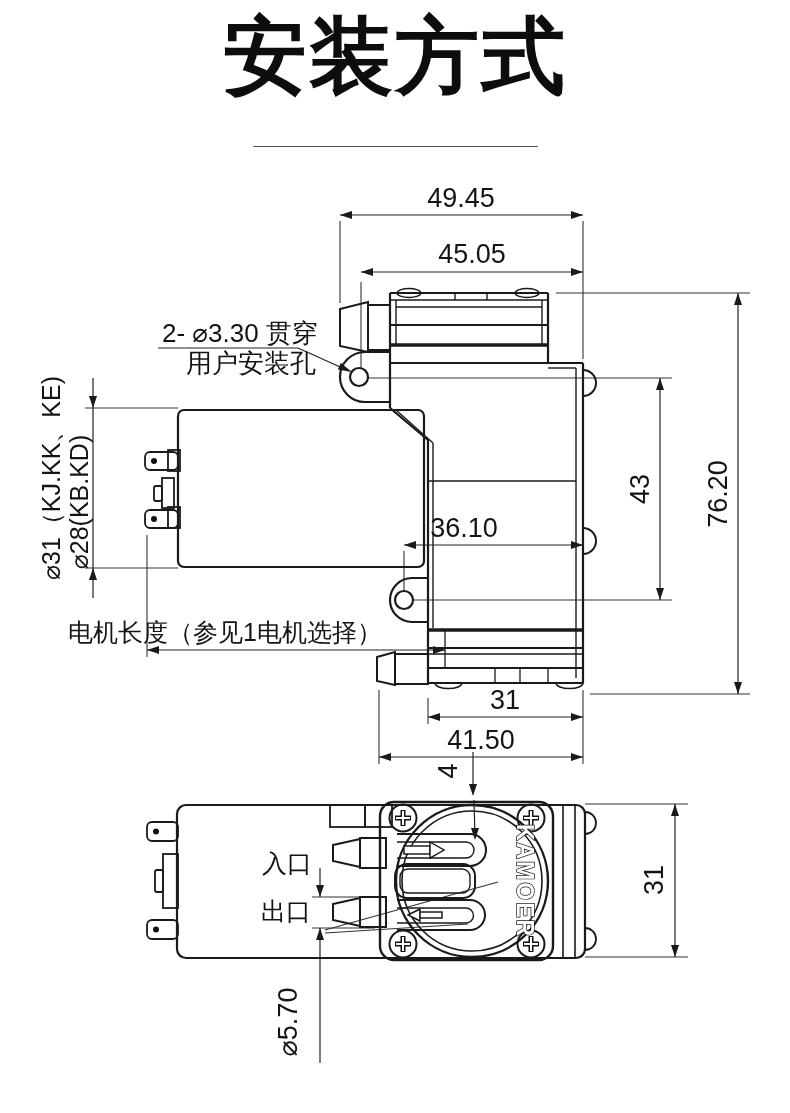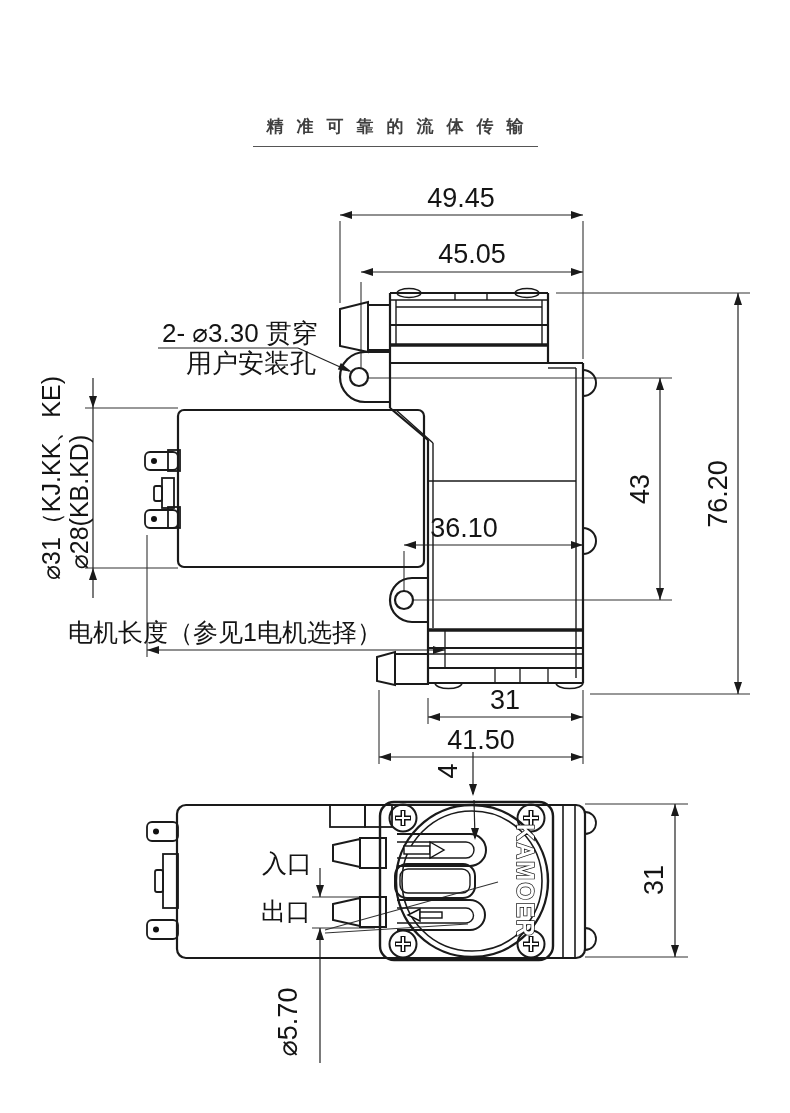--- a/index.html
+++ b/index.html
@@ -17,21 +17,21 @@
   .dimtxt{font-size:27px;font-family:"Liberation Sans","DejaVu Sans",sans-serif;}
   .cjk{font-size:25px;font-family:"Liberation Sans","DejaVu Sans",sans-serif;}
   .logo{font-size:23px;font-weight:bold;letter-spacing:2px;
         fill:#ffffff;stroke:#111;stroke-width:1.4px;paint-order:stroke;}
 </style>
 </head>
 <body>
 
 <div class="page">
 
-  <div class="subtitle">精准可靠的流体传输</div>
+  <h1 class="title">安装方式</h1>
   <div class="subtitle-rule"></div>
 
   <svg width="790" height="1113" viewBox="0 0 790 1113">
 
     <g>
 
       <g stroke="#333" stroke-width="1.1" fill="none">
         <line x1="340" y1="221" x2="340" y2="303"></line>
         <line x1="583" y1="221" x2="583" y2="359"></line>
         <line x1="361" y1="282" x2="361" y2="368"></line>

